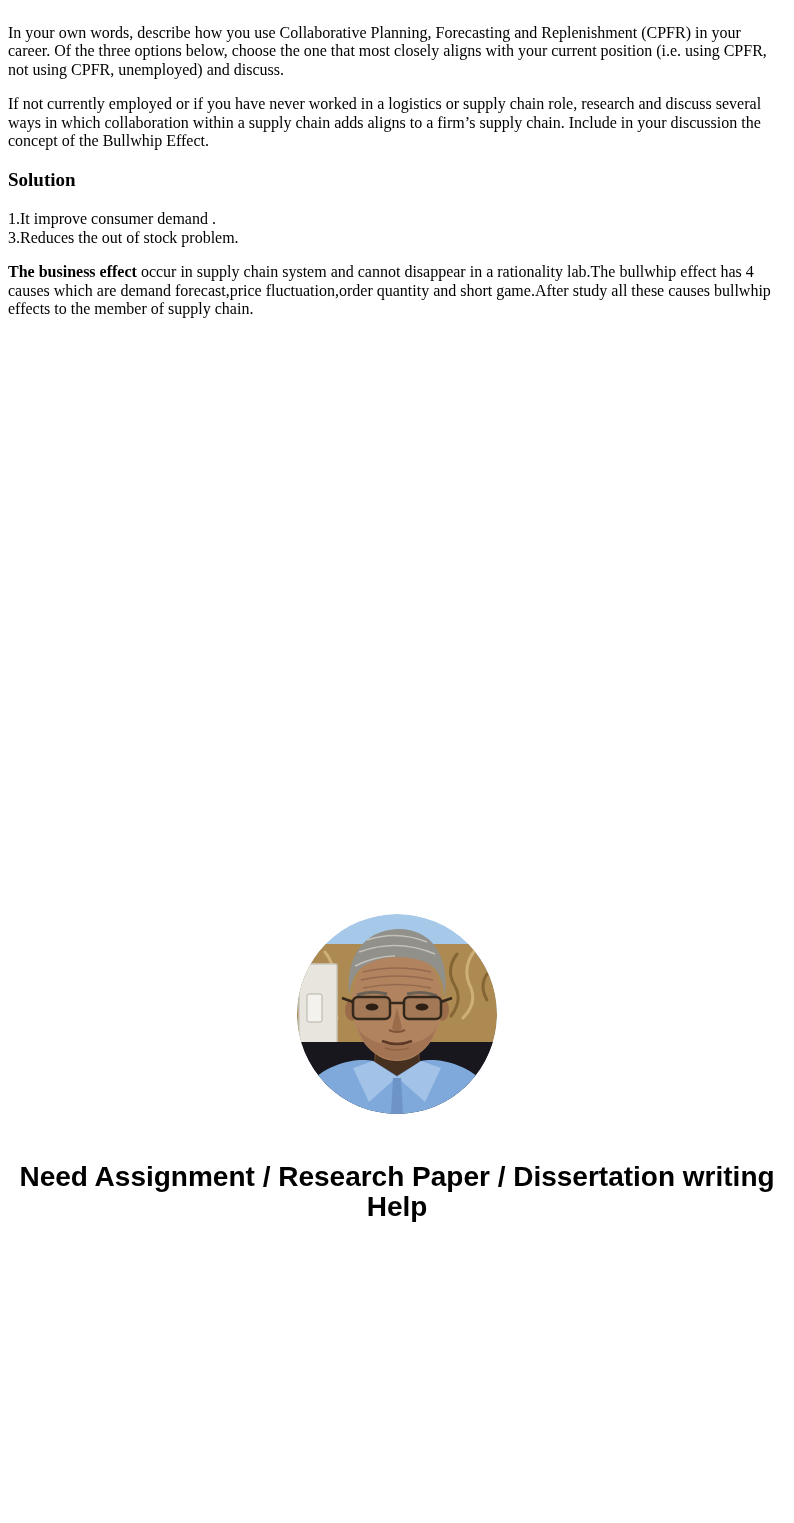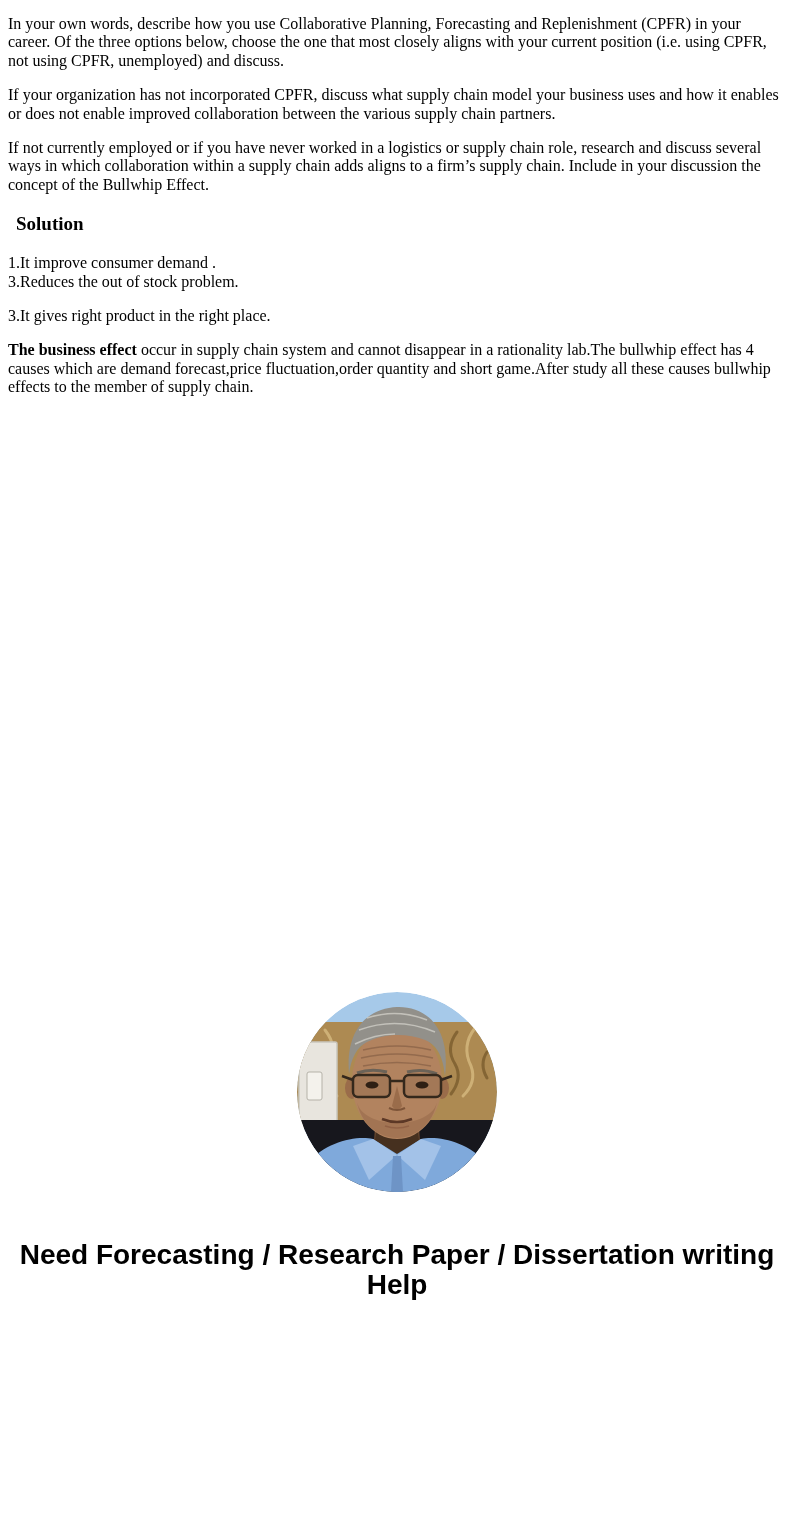--- a/index.html
+++ b/index.html
@@ -14,25 +14,25 @@
     font-family: "Liberation Serif", serif;
   }
   .doc {
     padding: 8px 8px 0 8px;
   }
   .doc p {
     font-size: 16px;
     line-height: 1.15;
     margin: 16px 0;
   }
-  .doc p:first-child { margin-top: 7px; }
+  .doc p:first-child { margin-top: 16px; }
   h3.solution-heading {
     font-size: 19px;
     font-weight: bold;
-    margin: 19px 8px;
+    margin: 19px 0;
     font-family: "Liberation Serif", serif;
   }
   .bold { font-weight: bold; }
   .avatar-wrap {
     width: 200px;
     height: 200px;
     margin: 596px auto 0 auto;
     border-radius: 50%;
     overflow: hidden;
   }
@@ -46,30 +46,28 @@
     font-size: 28px;
     line-height: 30px;
     color: #000000;
   }
 </style>
 </head>
 <body>
 
 <div class="doc">
   <p>In your own words, describe how you use Collaborative Planning, Forecasting and Replenishment (CPFR) in your career. Of the three options below, choose the one that most closely aligns with your current position (i.e. using CPFR, not using CPFR, unemployed) and discuss.</p>
-  <p>If your organization has not incorporated CPFR, discuss what supply chain model your business uses and how it enables or does not enable improved collaboration between the various supply chain partners.</p>
   <p>If not currently employed or if you have never worked in a logistics or supply chain role, research and discuss several ways in which collaboration within a supply chain adds aligns to a firm’s supply chain. Include in your discussion the concept of the Bullwhip Effect.</p>
 
   <h3 class="solution-heading">Solution</h3>
 
 
 
   <p><span>1.It improve consumer demand .</span><br><span>3.Reduces the out of stock problem.</span></p>
 
-  <p>3.It gives right product in the right place.</p>
 
 
   <p><strong>The business effect</strong><span> occur in supply chain system and cannot disappear in a rationality lab.The bullwhip effect has 4 causes which are demand forecast,price fluctuation,order quantity and short game.After study all these causes bullwhip effects to the member of supply chain.</span></p>
 </div>
 
 <div class="avatar-wrap">
   <svg width="200" height="200" viewBox="0 0 200 200">
     <defs>
       <clipPath id="avclip">
           <circle cx="100" cy="100" r="100"></circle>
@@ -137,14 +135,14 @@
       <path d="M100,94 L95,114 C97,118 103,118 105,114 Z" fill="#9a6c4a"></path>
       <path d="M92,116 q8,4 16,0" stroke="#7d5438" stroke-width="2" fill="none"></path>
 
       <path d="M85,127 q15,6 30,0" stroke="#5c3826" stroke-width="2.5" fill="none"></path>
       <path d="M88,134 q12,4 24,0" stroke="#8a5a40" stroke-width="1.5" fill="none" opacity="0.7"></path>
     </g>
   </svg>
 </div>
 
 <div class="footer">
-  <div>Need Forecasting / Research Paper / Dissertation writing Help</div>
+  <div>Need Assignment / Research Paper / Dissertation writing Help</div>
 </div>
 
 </body></html>

